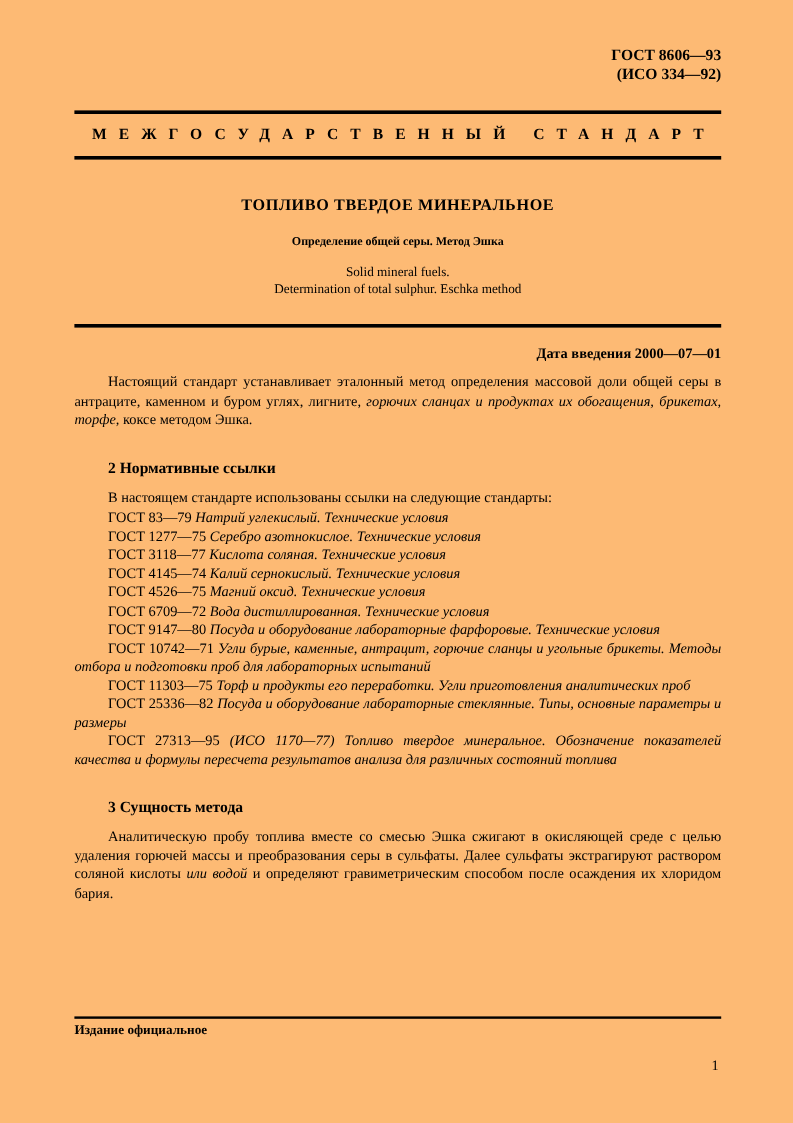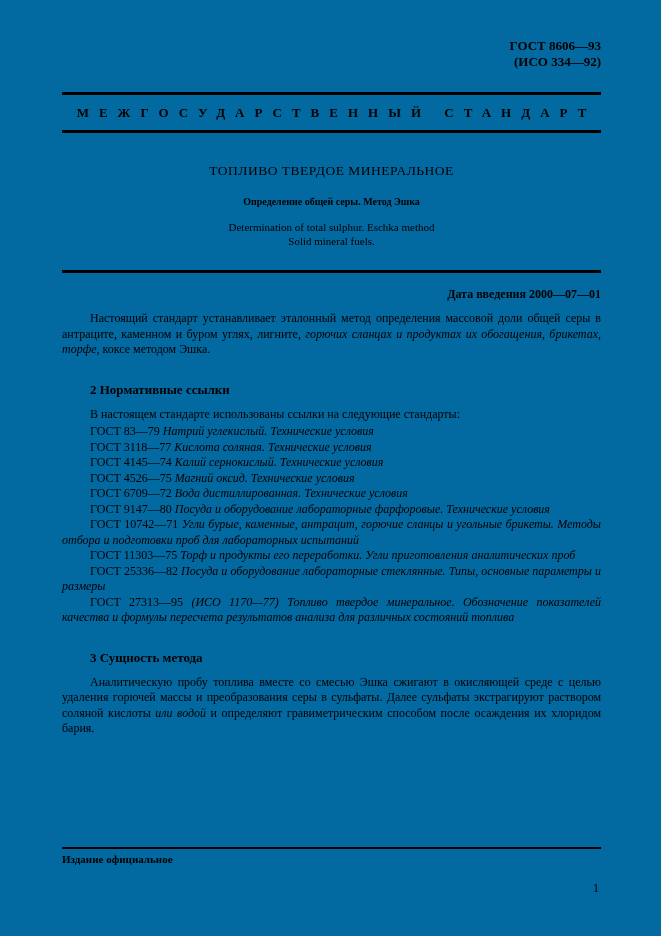--- a/index.html
+++ b/index.html
@@ -1,21 +1,21 @@
 <!DOCTYPE html>
 <html><head>
 <meta charset="utf-8">
 <style>
   * { margin: 0; padding: 0; box-sizing: border-box; }
   html, body { background: #888; }
   .page {
     width: 661px;
     height: 936px;
     margin: 0 auto;
-    background: #0369a1;
+    background: #fdba74;
     color: #000000;
     font-family: "Liberation Serif", "DejaVu Serif", serif;
     padding: 38px 60px 40px 62px;
     display: flex;
     flex-direction: column;
     overflow: hidden;
   }
   .doc-head {
     text-align: right;
     font-weight: bold;
@@ -34,21 +34,21 @@
     font-weight: bold;
     font-size: 13px;
     letter-spacing: 10px;
     white-space: nowrap;
     display: inline-block;
     margin-right: -10px;
   }
   .title-block { text-align: center; }
   .title-main {
     margin-top: 30px;
-    font-weight: normal;
+    font-weight: bold;
     font-size: 13.5px;
     letter-spacing: 0.5px;
   }
   .title-sub {
     margin-top: 17px;
     font-weight: bold;
     font-size: 10px;
   }
   .title-en {
     margin-top: 13px;
@@ -106,36 +106,37 @@
   </div>
 
   <div class="banner">
     <span class="banner-text">МЕЖГОСУДАРСТВЕННЫЙ СТАНДАРТ</span>
   </div>
 
   <div class="title-block">
     <div class="title-main">ТОПЛИВО ТВЕРДОЕ МИНЕРАЛЬНОЕ</div>
     <div class="title-sub">Определение общей серы. Метод Эшка</div>
     <div class="title-en">
+      <div>Solid mineral fuels.</div>
       <div>Determination of total sulphur. Eschka method</div>
-      <div>Solid mineral fuels.</div>
     </div>
   </div>
 
   <div class="rule"></div>
 
   <div class="intro-date">Дата введения 2000—07—01</div>
 
   <p class="body-text"><span>Настоящий стандарт устанавливает эталонный метод определения массовой доли общей серы в антраците, каменном и буром углях, лигните, </span><span class="it">горючих сланцах и продуктах их обогащения, брикетах, торфе,</span><span> коксе методом Эшка.</span></p>
 
   <div class="section-h">2  Нормативные ссылки</div>
   <p class="body-text">В настоящем стандарте использованы ссылки на следующие стандарты:</p>
 
   <div class="refs-list">
     <p class="body-text"><span>ГОСТ 83—79</span> <span class="it">Натрий углекислый. Технические условия</span></p>
+    <p class="body-text"><span>ГОСТ 1277—75</span> <span class="it">Серебро азотнокислое. Технические условия</span></p>
     <p class="body-text"><span>ГОСТ 3118—77</span> <span class="it">Кислота соляная. Технические условия</span></p>
     <p class="body-text"><span>ГОСТ 4145—74</span> <span class="it">Калий сернокислый. Технические условия</span></p>
     <p class="body-text"><span>ГОСТ 4526—75</span> <span class="it">Магний оксид. Технические условия</span></p>
     <p class="body-text"><span>ГОСТ 6709—72</span> <span class="it">Вода дистиллированная. Технические условия</span></p>
     <p class="body-text"><span>ГОСТ 9147—80</span> <span class="it">Посуда и оборудование лабораторные фарфоровые. Технические условия</span></p>
     <p class="body-text"><span>ГОСТ 10742—71</span> <span class="it">Угли бурые, каменные, антрацит, горючие сланцы и угольные брикеты. Методы отбора и подготовки проб для лабораторных испытаний</span></p>
     <p class="body-text"><span>ГОСТ 11303—75</span> <span class="it">Торф и продукты его переработки. Угли приготовления аналитических проб</span></p>
     <p class="body-text"><span>ГОСТ 25336—82</span> <span class="it">Посуда и оборудование лабораторные стеклянные. Типы, основные параметры и размеры</span></p>
     <p class="body-text"><span>ГОСТ 27313—95</span> <span class="it">(ИСО 1170—77) Топливо твердое минеральное. Обозначение показателей качества и формулы пересчета результатов анализа для различных состояний топлива</span></p>
   </div>

